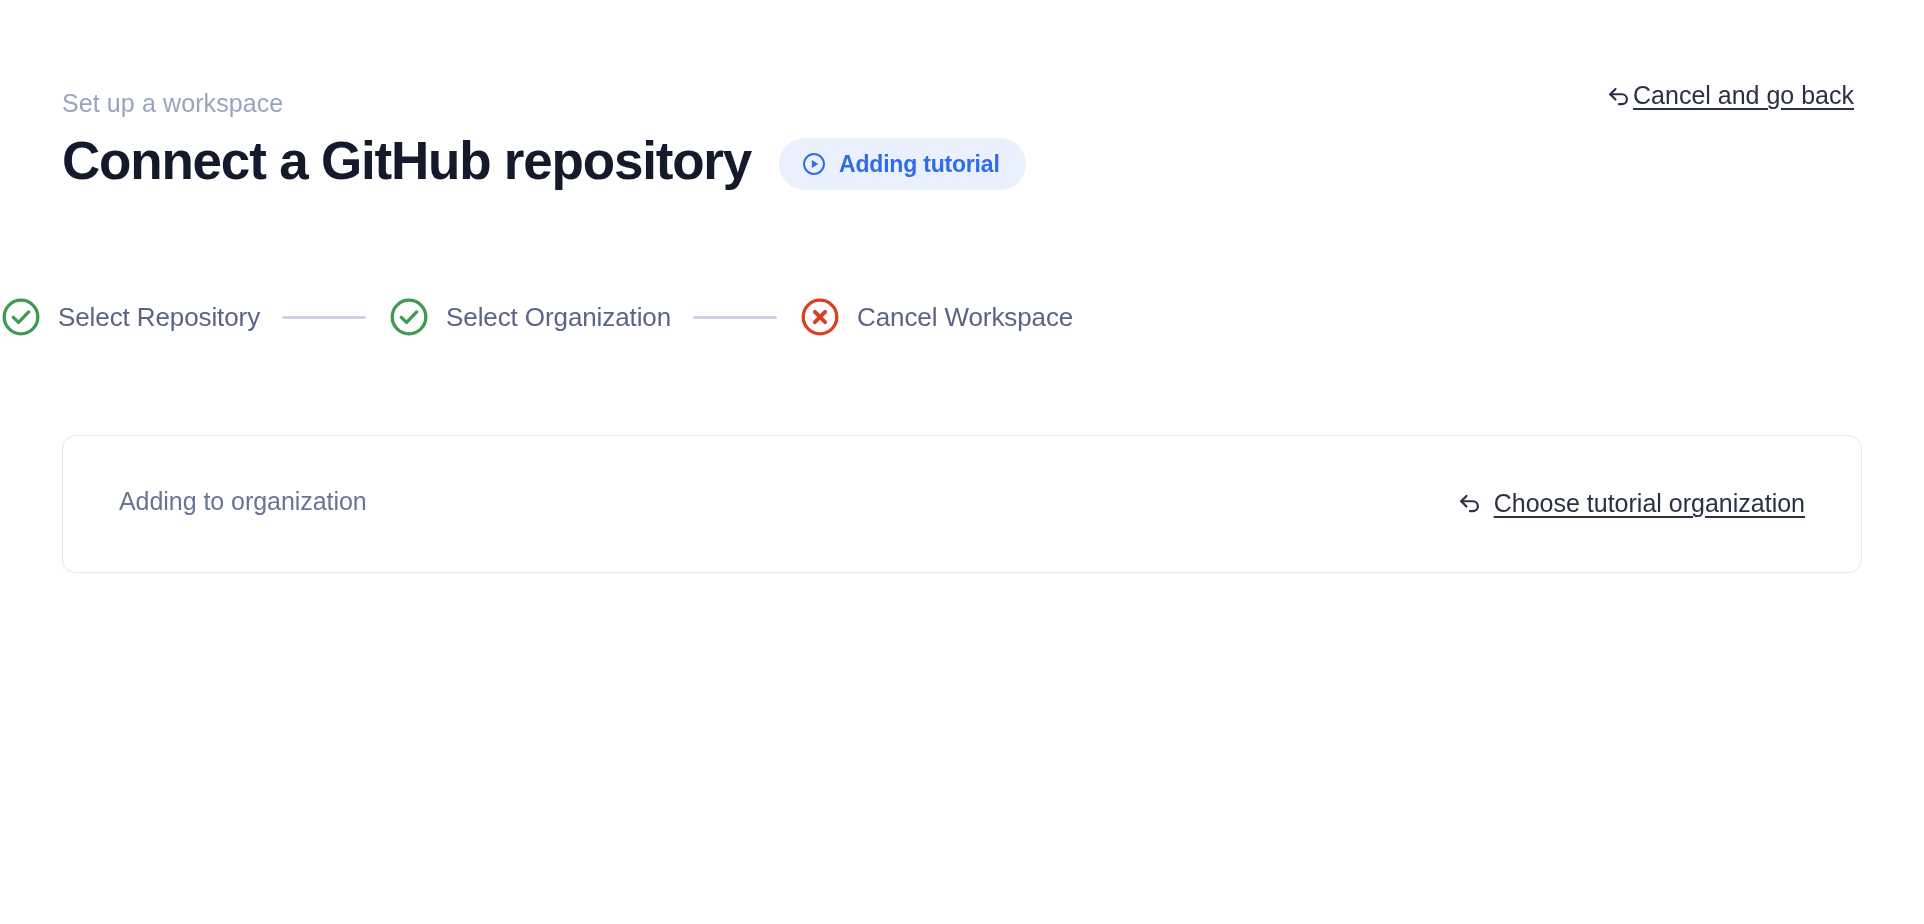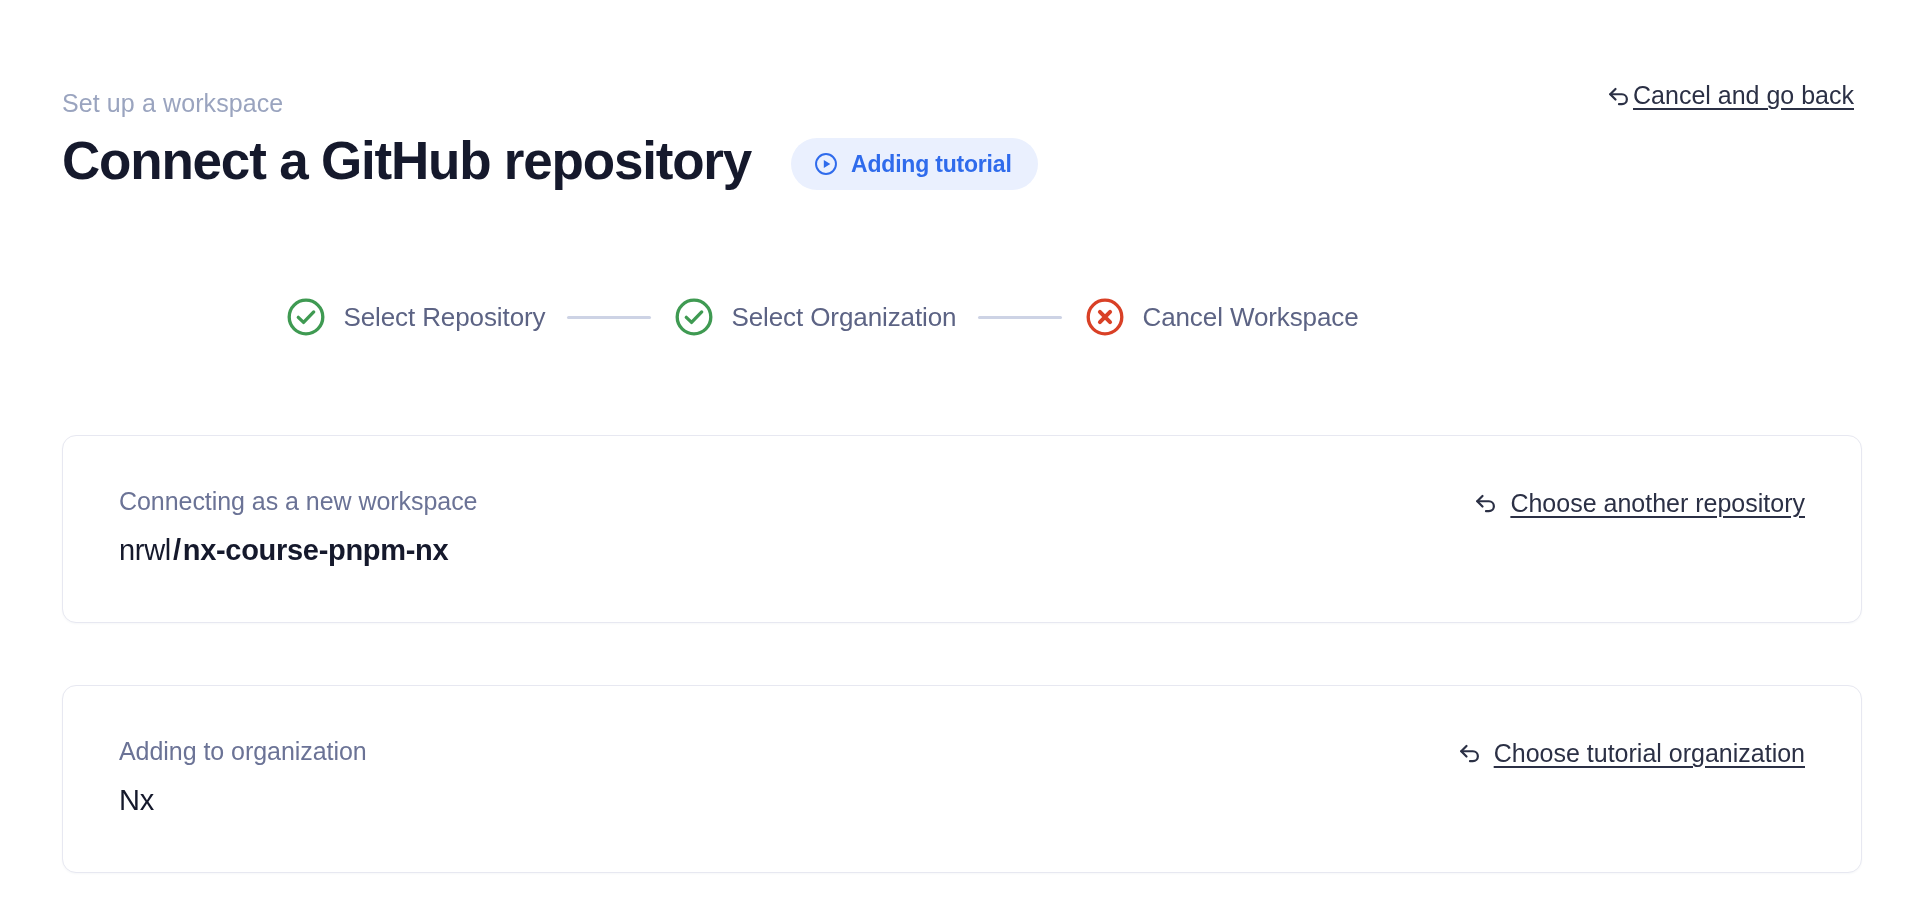--- a/index.html
+++ b/index.html
@@ -58,21 +58,21 @@
   .cancel-link .cancel-text {
     text-decoration: underline;
     text-underline-offset: 4px;
     text-decoration-thickness: 1.5px;
   }
   .back-arrow { flex: 0 0 auto; display: block; }
 
   .title-row {
     display: flex;
     align-items: center;
-    gap: 40px;
+    gap: 28px;
     margin-top: 12px;
   }
 
   .page-title {
     font-size: 53px;
     line-height: 62px;
     font-weight: 700;
     color: #15192c;
     letter-spacing: -1.2px;
     margin: 0;
@@ -98,21 +98,20 @@
   .video-badge .play-icon { display: block; flex: 0 0 auto; }
 
   
   .stepper {
     position: absolute;
     top: 296px;
     left: 0;
     width: 1644px;
     display: flex;
     align-items: center;
-    justify-content: center;
   }
 
   .step {
     display: flex;
     align-items: center;
     gap: 16px;
     cursor: pointer;
   }
 
   .step-icon { display: block; flex: 0 0 auto; }
@@ -263,46 +262,25 @@
           <path d="M9.1 9.1 L14.9 14.9 M14.9 9.1 L9.1 14.9" stroke-width="2.3"></path>
         </svg>
       </span>
       <span class="step-label">Cancel Workspace</span>
     </div>
 
   </div>
 
   <div class="cards">
 
-    <div class="card">
-      <div class="card-row">
-        <div>
-          <div class="card-caption">Connecting as a new workspace</div>
-          <div class="card-value">
-            <span class="owner">nrwl</span><span class="sep">/</span><span class="repo">nx-course-pnpm-nx</span>
-          </div>
-        </div>
-
-        <a class="card-link">
-          <span>
-            <svg class="back-arrow" width="28" height="28" viewBox="0 0 24 24" fill="none" stroke="#2b3045" stroke-width="1.9" stroke-linecap="round" stroke-linejoin="round">
-              <path d="M9 6 L4.5 10.5 L9 15"></path>
-              <path d="M4.5 10.5 H14.5 A4.2 4.2 0 0 1 14.5 19 H12"></path>
-            </svg>
-          </span>
-          <span class="card-link-text">Choose another repository</span>
-        </a>
-      </div>
-    </div>
 
     <div class="card">
       <div class="card-row">
         <div>
           <div class="card-caption">Adding to organization</div>
-          <div class="card-value single">Nx</div>
         </div>
 
         <a class="card-link">
           <span>
             <svg class="back-arrow" width="28" height="28" viewBox="0 0 24 24" fill="none" stroke="#2b3045" stroke-width="1.9" stroke-linecap="round" stroke-linejoin="round">
               <path d="M9 6 L4.5 10.5 L9 15"></path>
               <path d="M4.5 10.5 H14.5 A4.2 4.2 0 0 1 14.5 19 H12"></path>
             </svg>
           </span>
           <span class="card-link-text">Choose tutorial organization</span>

